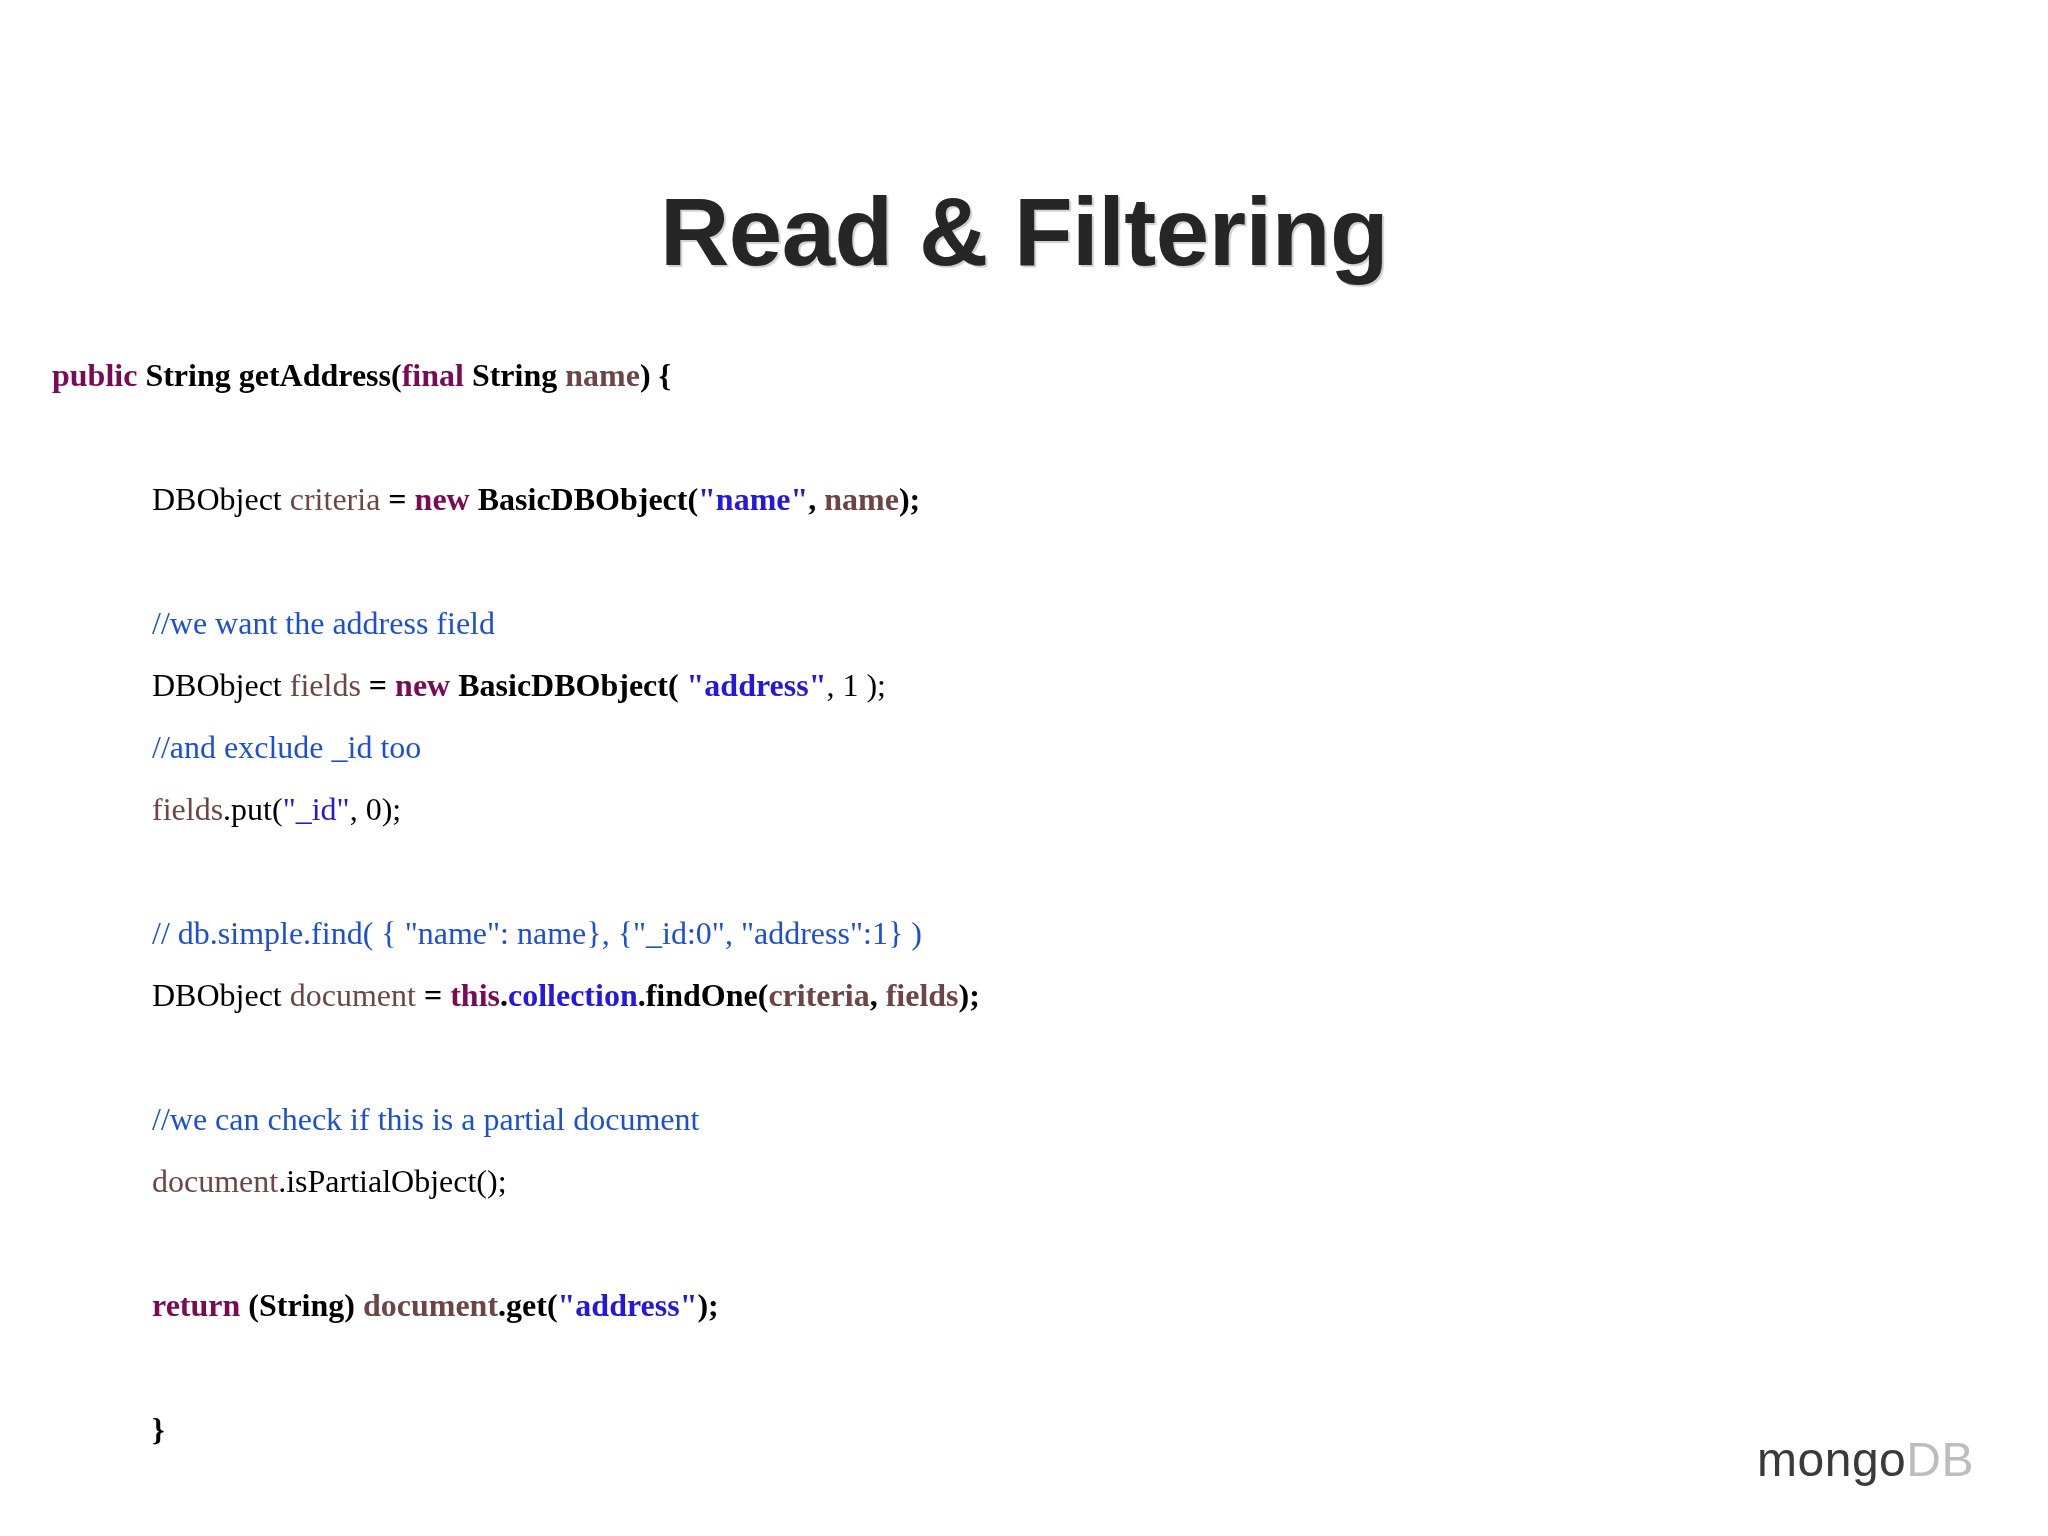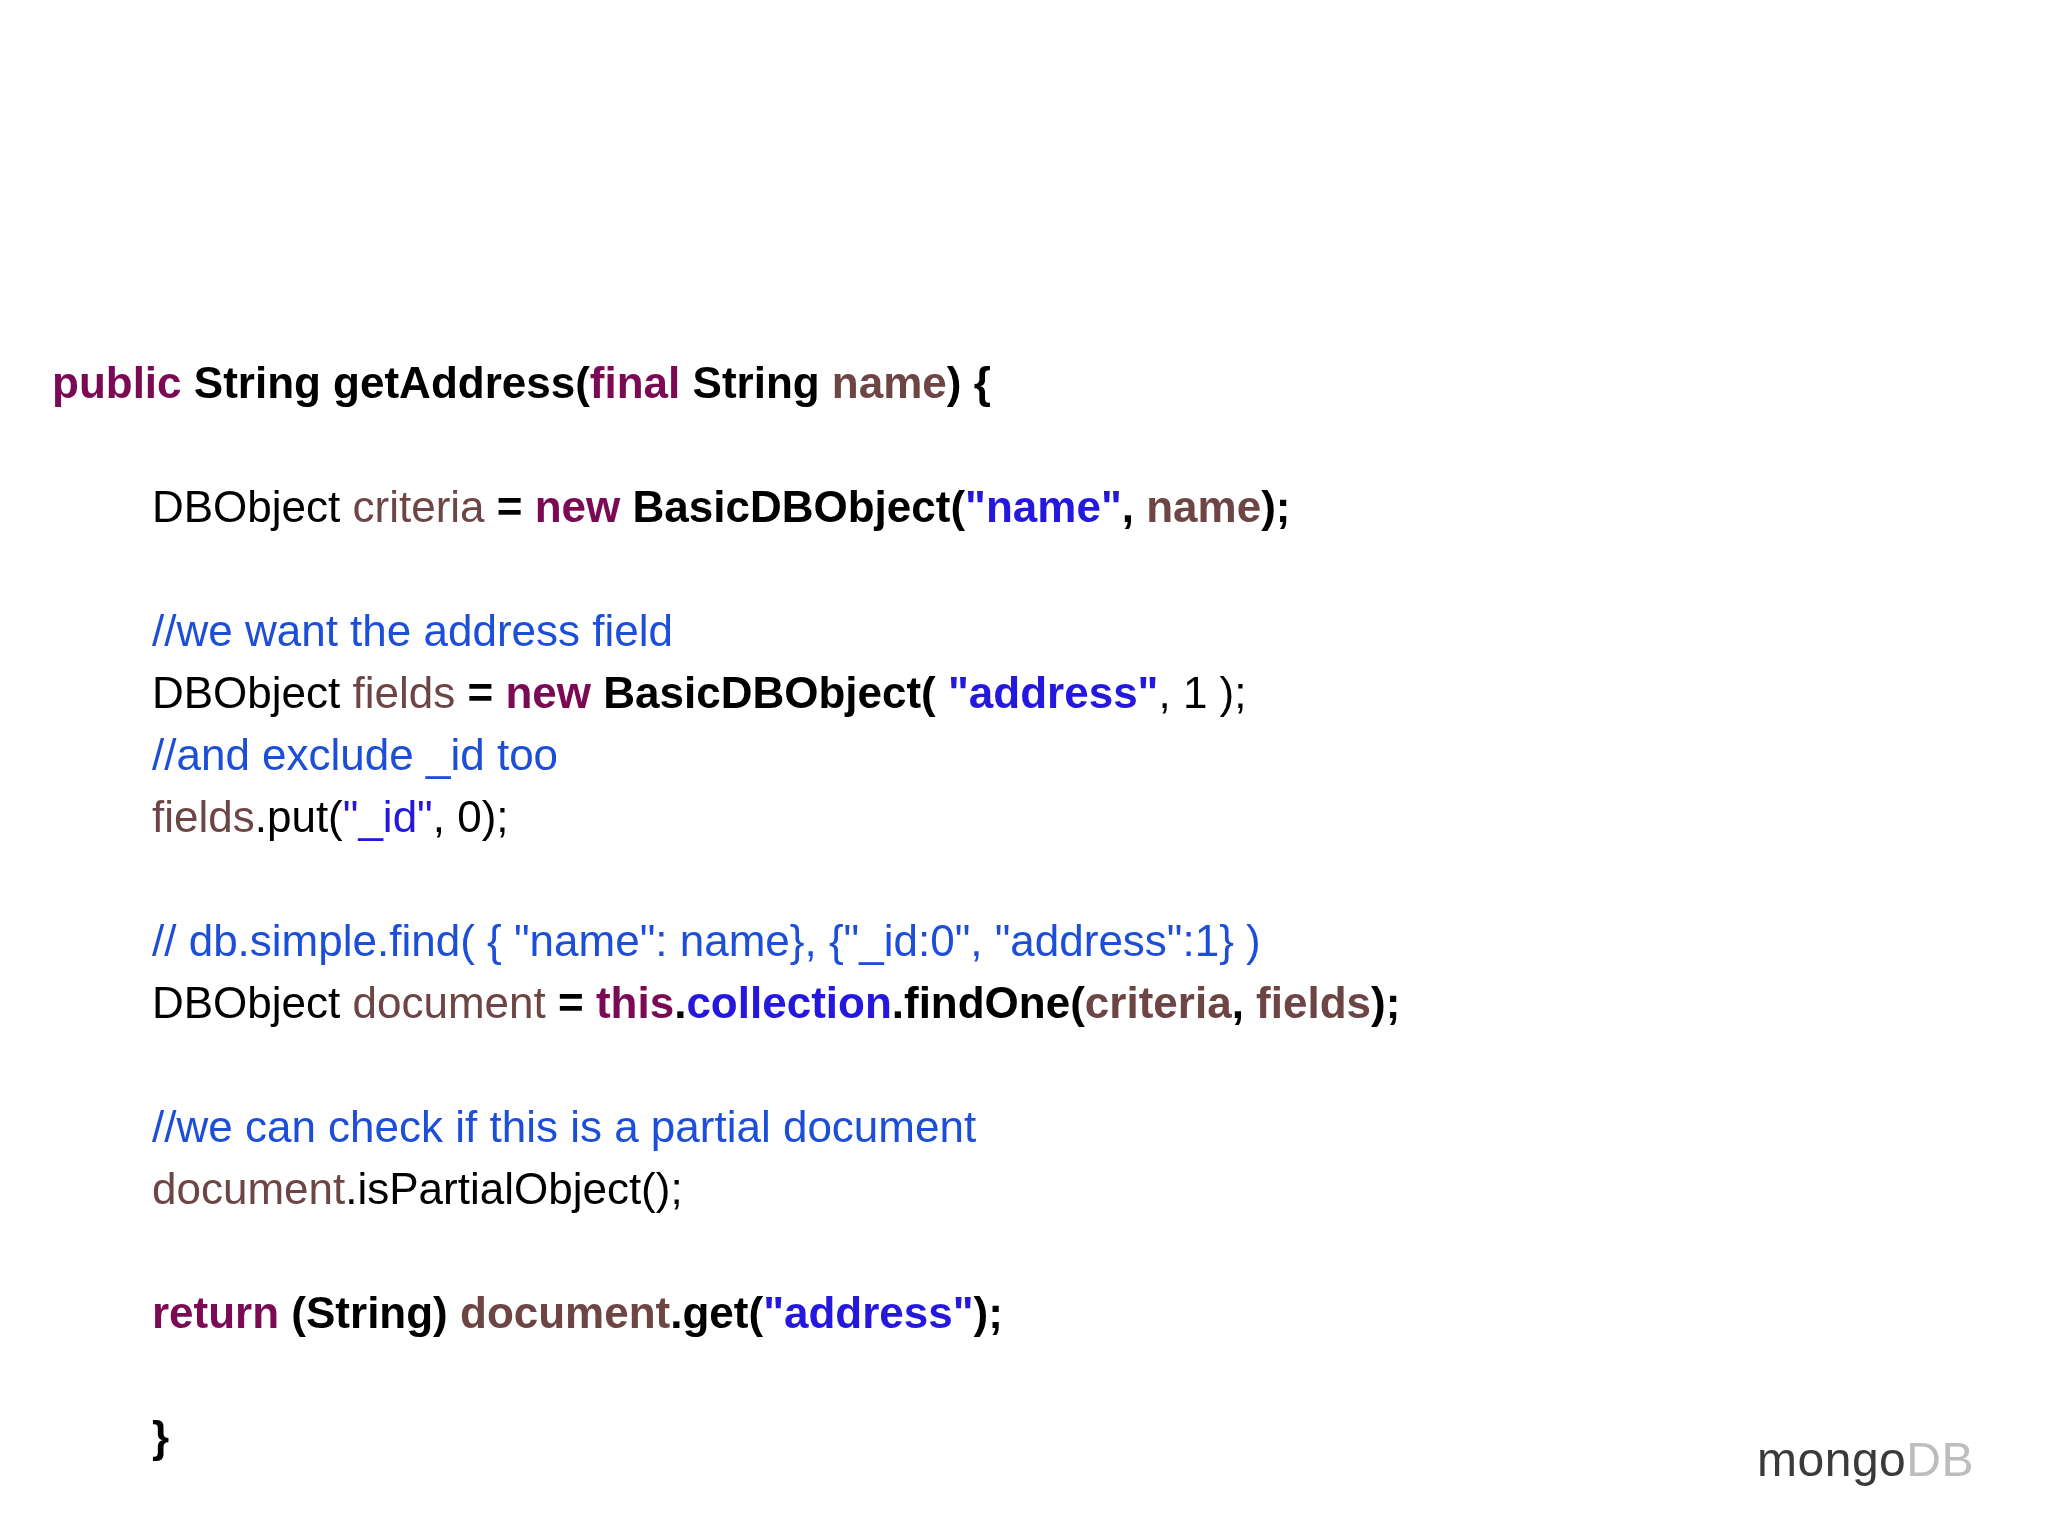--- a/index.html
+++ b/index.html
@@ -35,24 +35,24 @@
     line-height: 1.05;
     color: #262626;
     letter-spacing: -0.5px;
     text-shadow: 2px 2px 1px rgba(150,150,150,0.45);
   }
 
   
   .code-block {
     position: absolute;
     left: 52px;
-    top: 352px;
+    top: 344px;
     width: 1900px;
-    font-family: Liberation Sans, sans-serif;
-    font-size: 44px;
+    font-family: Liberation Serif, serif;
+    font-size: 32px;
     line-height: 62px;
     color: #000000;
     white-space: pre;
   }
 
   .code-line {
     white-space: pre;
     min-height: 62px;
   }
   .code-line.blank {
@@ -84,20 +84,21 @@
     white-space: nowrap;
   }
   .mongo-logo .m-dark { color: #3A3A3A; }
   .mongo-logo .m-light { color: #BDBDBD; }
 </style>
 </head>
 <body>
 
 <div class="slide">
 
+  <h1 class="slide-title">Read &amp; Filtering</h1>
 
   <div class="code-block"><div class="code-line"><span class="tok kw">public</span><span class="tok plain-b"> </span><span class="tok plain-b">String getAddress(</span><span class="tok kw">final</span><span class="tok plain-b"> </span><span class="tok plain-b">String </span><span class="tok ident-b">name</span><span class="tok plain-b">) {</span></div><div class="code-line blank"></div><div class="code-line ind1"><span class="tok plain">DBObject </span><span class="tok ident">criteria</span><span class="tok plain"> </span><span class="tok plain-b">=</span><span class="tok plain-b"> </span><span class="tok kw">new</span><span class="tok plain-b"> </span><span class="tok plain-b">BasicDBObject(</span><span class="tok str-b">"name"</span><span class="tok plain-b">, </span><span class="tok ident-b">name</span><span class="tok plain-b">);</span></div><div class="code-line blank"></div><div class="code-line ind1"><span class="tok cmt">//we want the address field</span></div><div class="code-line ind1"><span class="tok plain">DBObject </span><span class="tok ident">fields</span><span class="tok plain"> </span><span class="tok plain-b">=</span><span class="tok plain-b"> </span><span class="tok kw">new</span><span class="tok plain-b"> </span><span class="tok plain-b">BasicDBObject( </span><span class="tok str-b">"address"</span><span class="tok plain">, 1 );</span></div><div class="code-line ind1"><span class="tok cmt">//and exclude _id too</span></div><div class="code-line ind1"><span class="tok ident">fields</span><span class="tok plain">.put(</span><span class="tok str">"_id"</span><span class="tok plain">, 0);</span></div><div class="code-line blank"></div><div class="code-line ind1"><span class="tok cmt">// db.simple.find( { "name": name}, {"_id:0", "address":1} )</span></div><div class="code-line ind1"><span class="tok plain">DBObject </span><span class="tok ident">document</span><span class="tok plain"> </span><span class="tok plain-b">=</span><span class="tok plain-b"> </span><span class="tok kw">this</span><span class="tok plain-b">.</span><span class="tok str-b">collection</span><span class="tok plain-b">.findOne(</span><span class="tok ident-b">criteria</span><span class="tok plain-b">, </span><span class="tok ident-b">fields</span><span class="tok plain-b">);</span></div><div class="code-line blank"></div><div class="code-line ind1"><span class="tok cmt">//we can check if this is a partial document</span></div><div class="code-line ind1"><span class="tok ident">document</span><span class="tok plain">.isPartialObject();</span></div><div class="code-line blank"></div><div class="code-line ind1"><span class="tok kw">return</span><span class="tok plain-b"> </span><span class="tok plain-b">(String) </span><span class="tok ident-b">document</span><span class="tok plain-b">.get(</span><span class="tok str-b">"address"</span><span class="tok plain-b">);</span></div><div class="code-line blank"></div><div class="code-line ind1"><span class="tok plain-b">}</span></div></div>
 
   <div class="mongo-logo">
     <span class="m-dark">mongo</span><span class="m-light">DB</span>
   </div>
 
 </div>
 
 </body></html>

